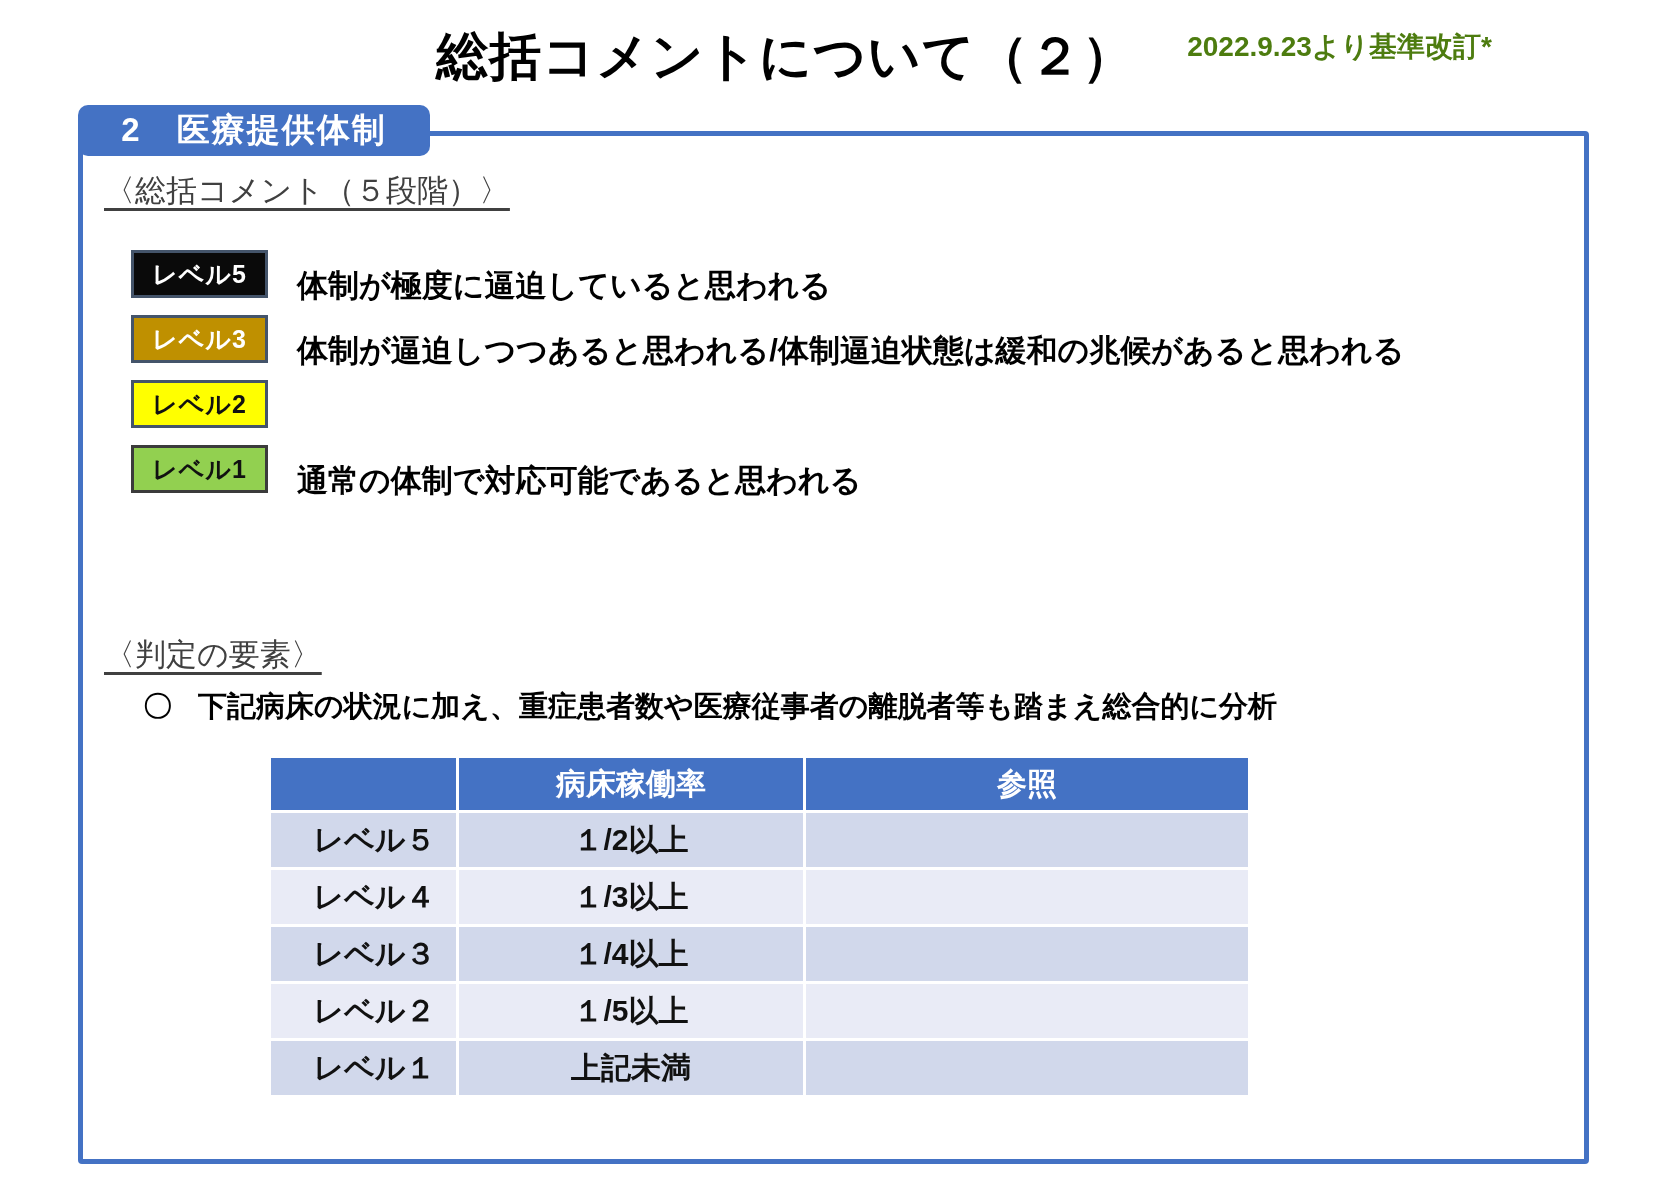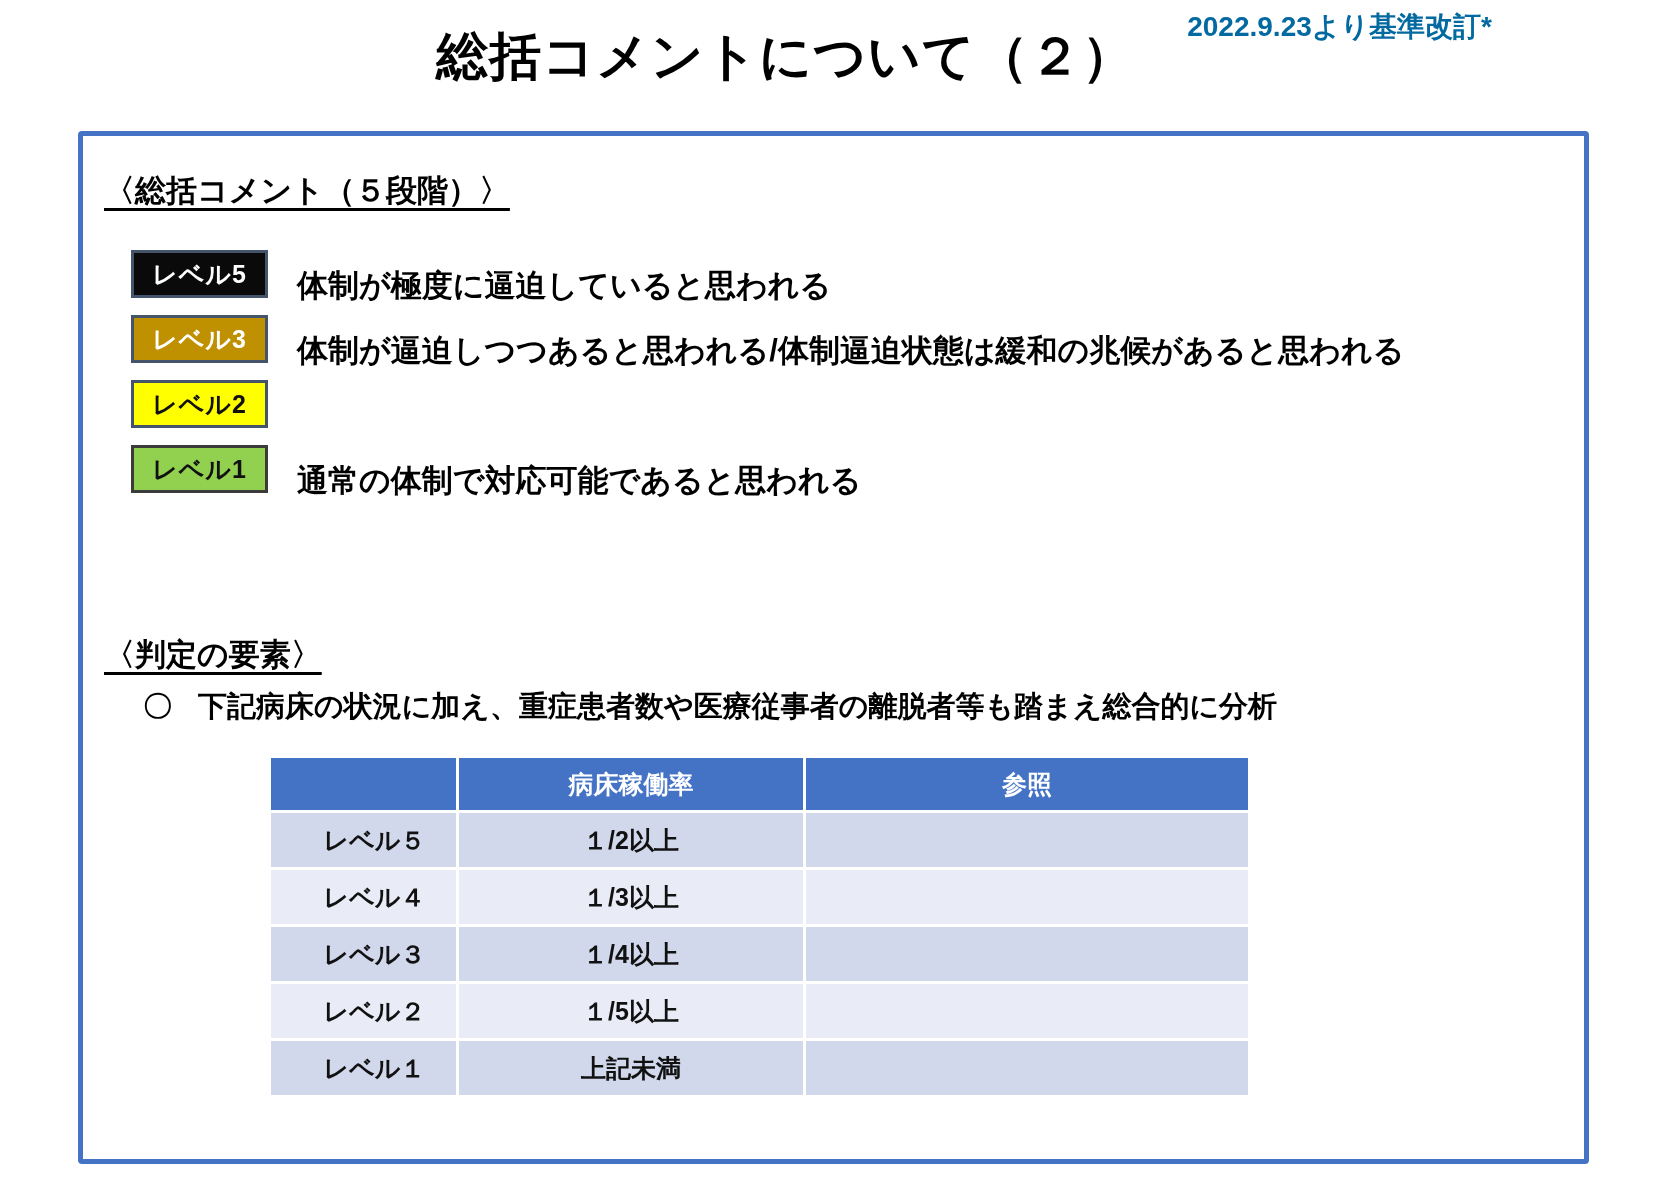--- a/index.html
+++ b/index.html
@@ -6,39 +6,39 @@
   html,body { background:#ffffff; }
   body { font-family:"Liberation Sans","DejaVu Sans",sans-serif; color:#000; }
 
   .stage { position:relative; width:1672px; height:1180px; background:#fff; overflow:hidden; }
 
   .page-title {
     position:absolute; left:0; top:22px; width:1562px;
     text-align:center; font-size:52px; font-weight:800; letter-spacing:1px; color:#000;padding-left:9px;
   }
   .revision-note {
-    position:absolute; top:8px; right:180px;
-    font-size:28px; font-weight:600; color:#0369a1;
+    position:absolute; top:28px; right:180px;
+    font-size:28px; font-weight:600; color:#4d7c0f;
   }
 
   .section-badge {
     position:absolute; left:78px; top:105px; width:352px; height:51px;
     background:#4472C4; border-radius:10px; z-index:3;
     display:flex; align-items:center; justify-content:center;
     color:#fff; font-size:33px; font-weight:800; letter-spacing:2px;
   }
 
   .panel {
     position:absolute; left:78px; top:131px; width:1511px; height:1033px;
     border:5px solid #4472C4; border-radius:4px; background:#fff; z-index:1;
   }
 
   .heading {
     position:absolute; left:21px;
-    font-size:31px; font-weight:700; color:#000000;
+    font-size:31px; font-weight:400; color:#404040;
     text-decoration:underline; text-decoration-thickness:3px; text-underline-offset:7px;
   }
   .heading.s1 { top:34px; }
   .heading.s2 { top:498px; }
 
   .levels {
     position:absolute; left:48px; top:114px;
     display:flex; flex-direction:column; gap:17px;
   }
   .level-row { display:flex; align-items:center; height:48px; }
@@ -61,39 +61,40 @@
   }
   .bullet-line .circle { margin-right:26px; }
 
   table.criteria {
     position:absolute; left:185px; top:619px;
     border-collapse:collapse; table-layout:fixed; width:980px;
   }
   table.criteria col.c1 { width:188px; }
   table.criteria col.c2 { width:347px; }
   table.criteria col.c3 { width:445px; }
-  table.criteria th, table.criteria td { border:3px solid #ffffff; font-size:25px; }
+  table.criteria th, table.criteria td { border:3px solid #ffffff; font-size:30px; }
   table.criteria th {
     background:#4472C4; color:#fff; font-weight:700;
     height:55px; text-align:center;
   }
   table.criteria td { height:57px; font-weight:700; color:#111; }
   table.criteria td.lvl { padding-left:22px; text-align:center; }
   table.criteria td.rate { text-align:center; }
   table.criteria tr.band-dark td { background:#D1D8EB; }
   table.criteria tr.band-light td { background:#E9EBF6; }
 </style>
 </head>
 <body>
 
 <div class="stage">
 
   <div class="page-title">総括コメントについて（２）</div>
   <div class="revision-note">2022.9.23より基準改訂*</div>
 
+  <div class="section-badge">2　医療提供体制</div>
 
   <div class="panel">
 
     <div class="heading s1">〈総括コメント（５段階）〉</div>
 
     <div class="levels">
       <div class="level-row">
         <span class="level-badge lv5">レベル5</span>
         <span class="level-desc">体制が極度に逼迫していると思われる</span>
       </div>

